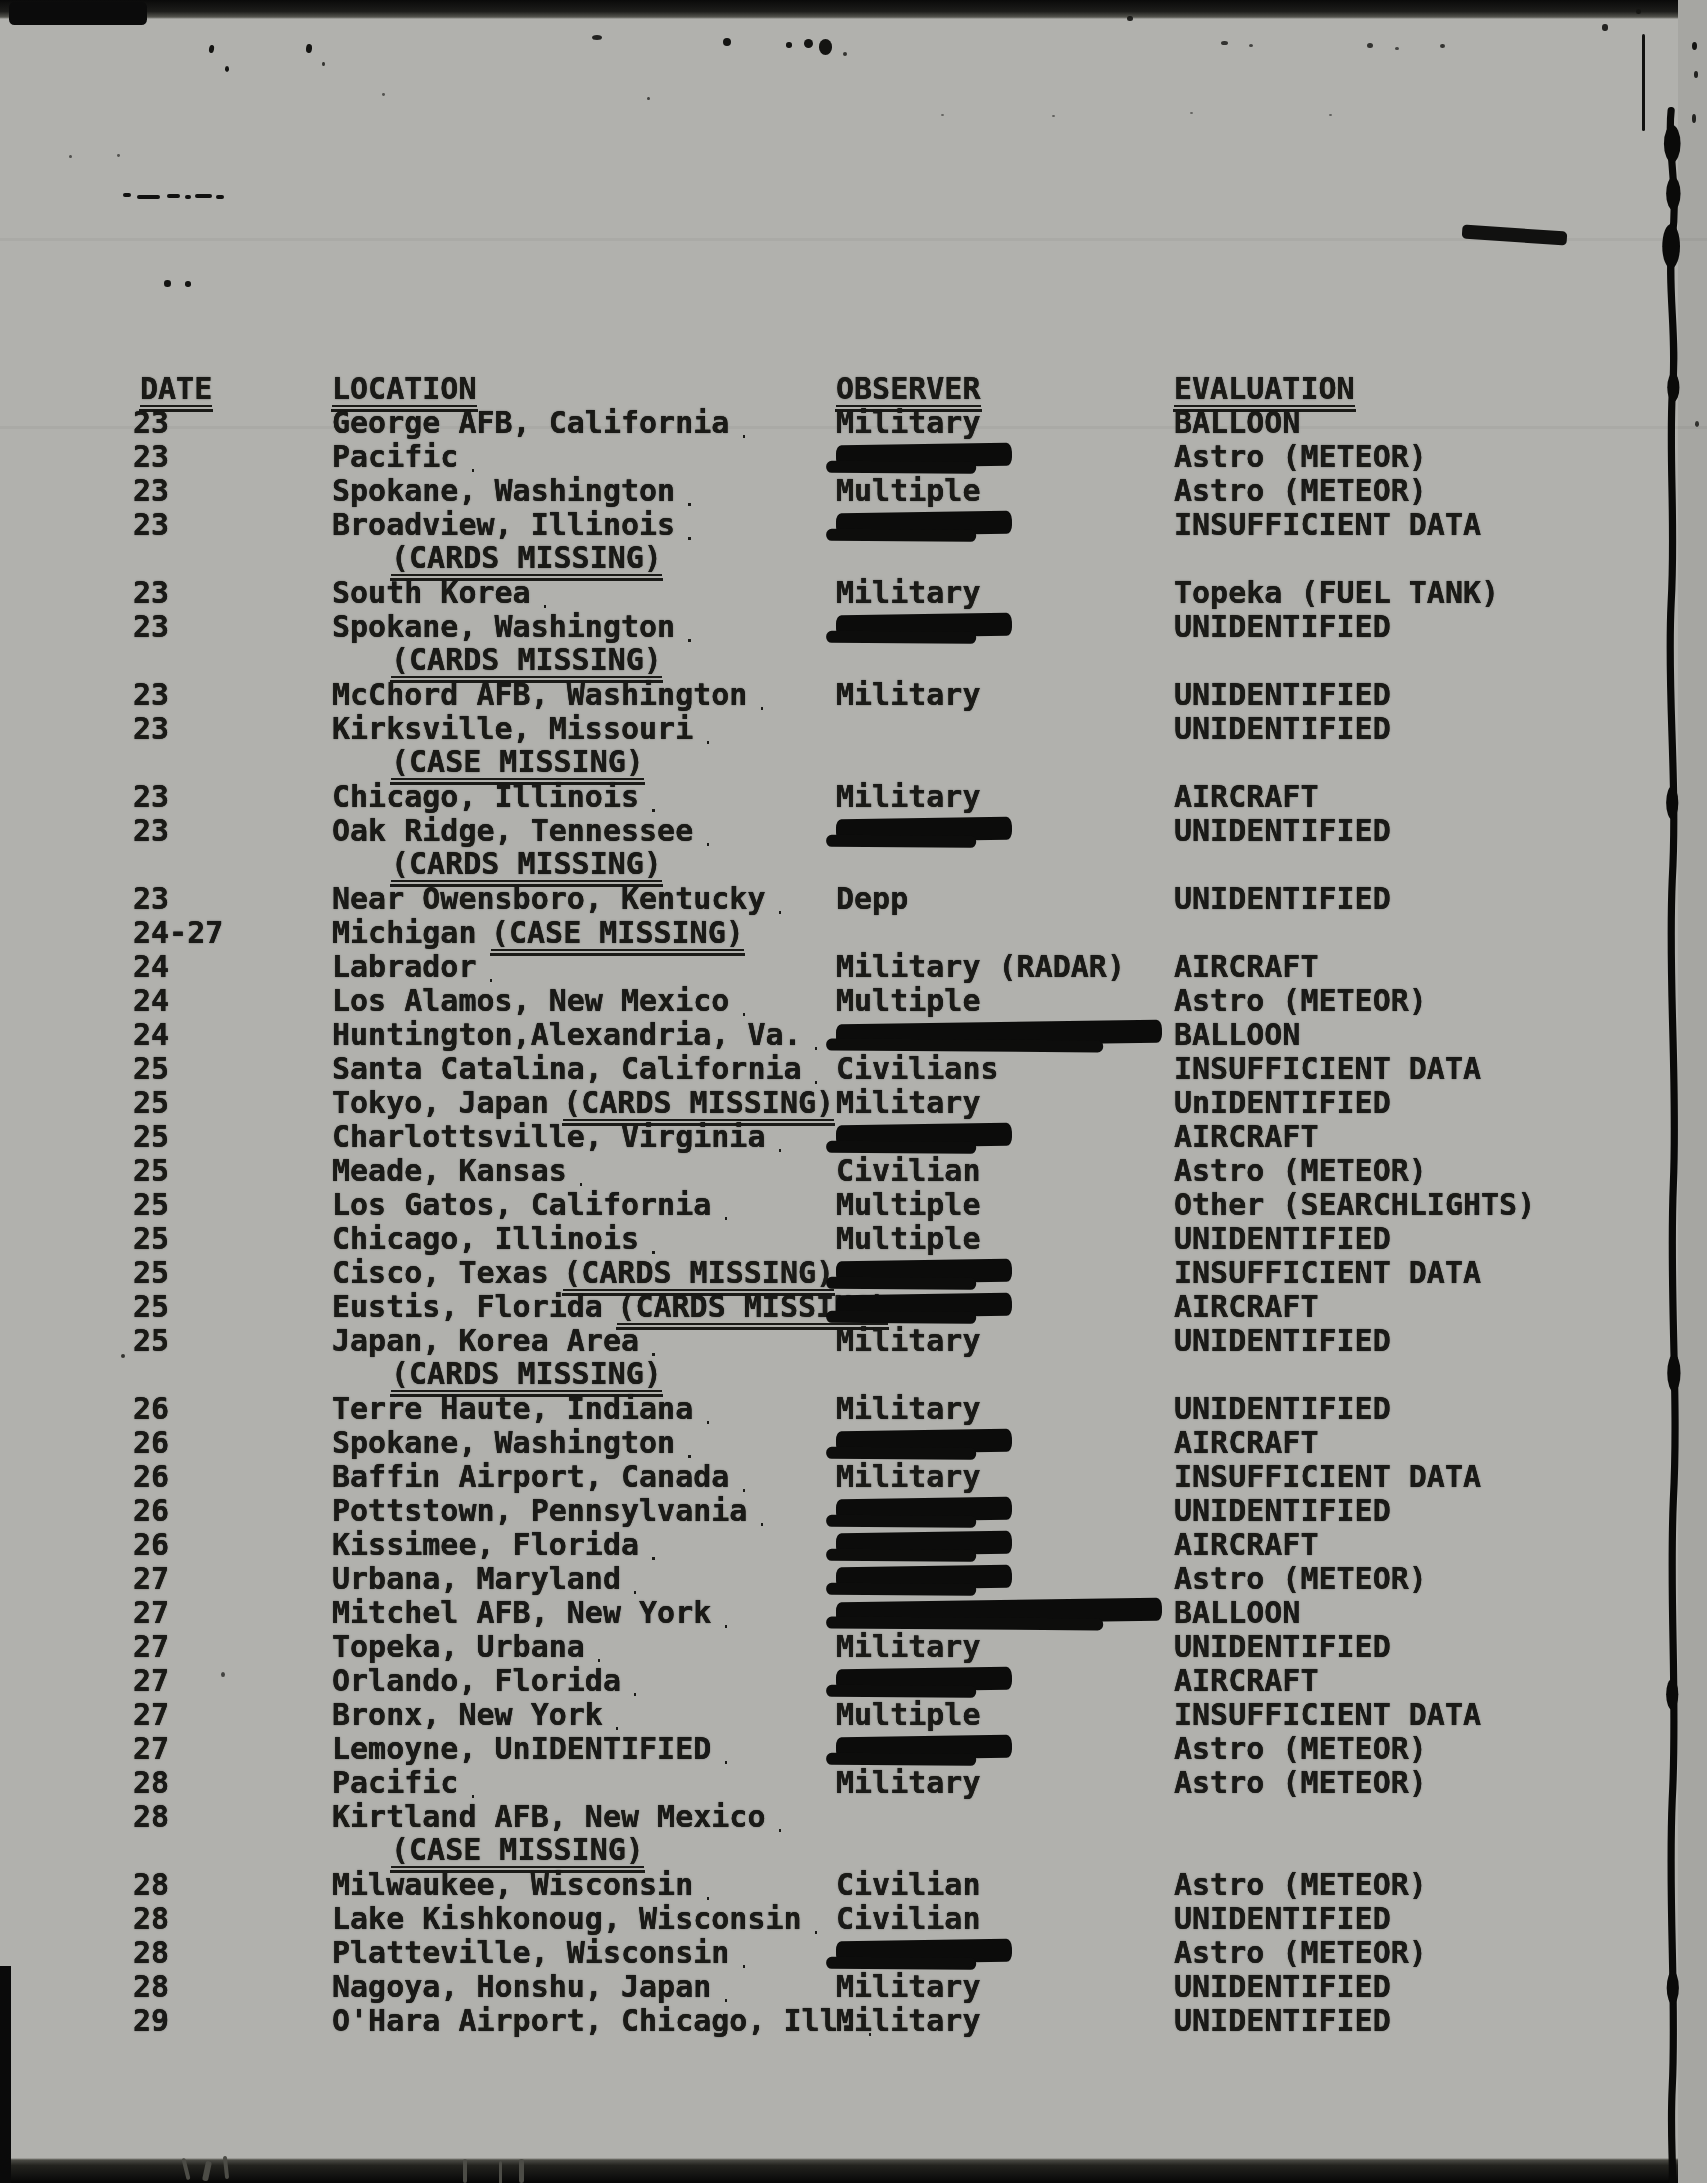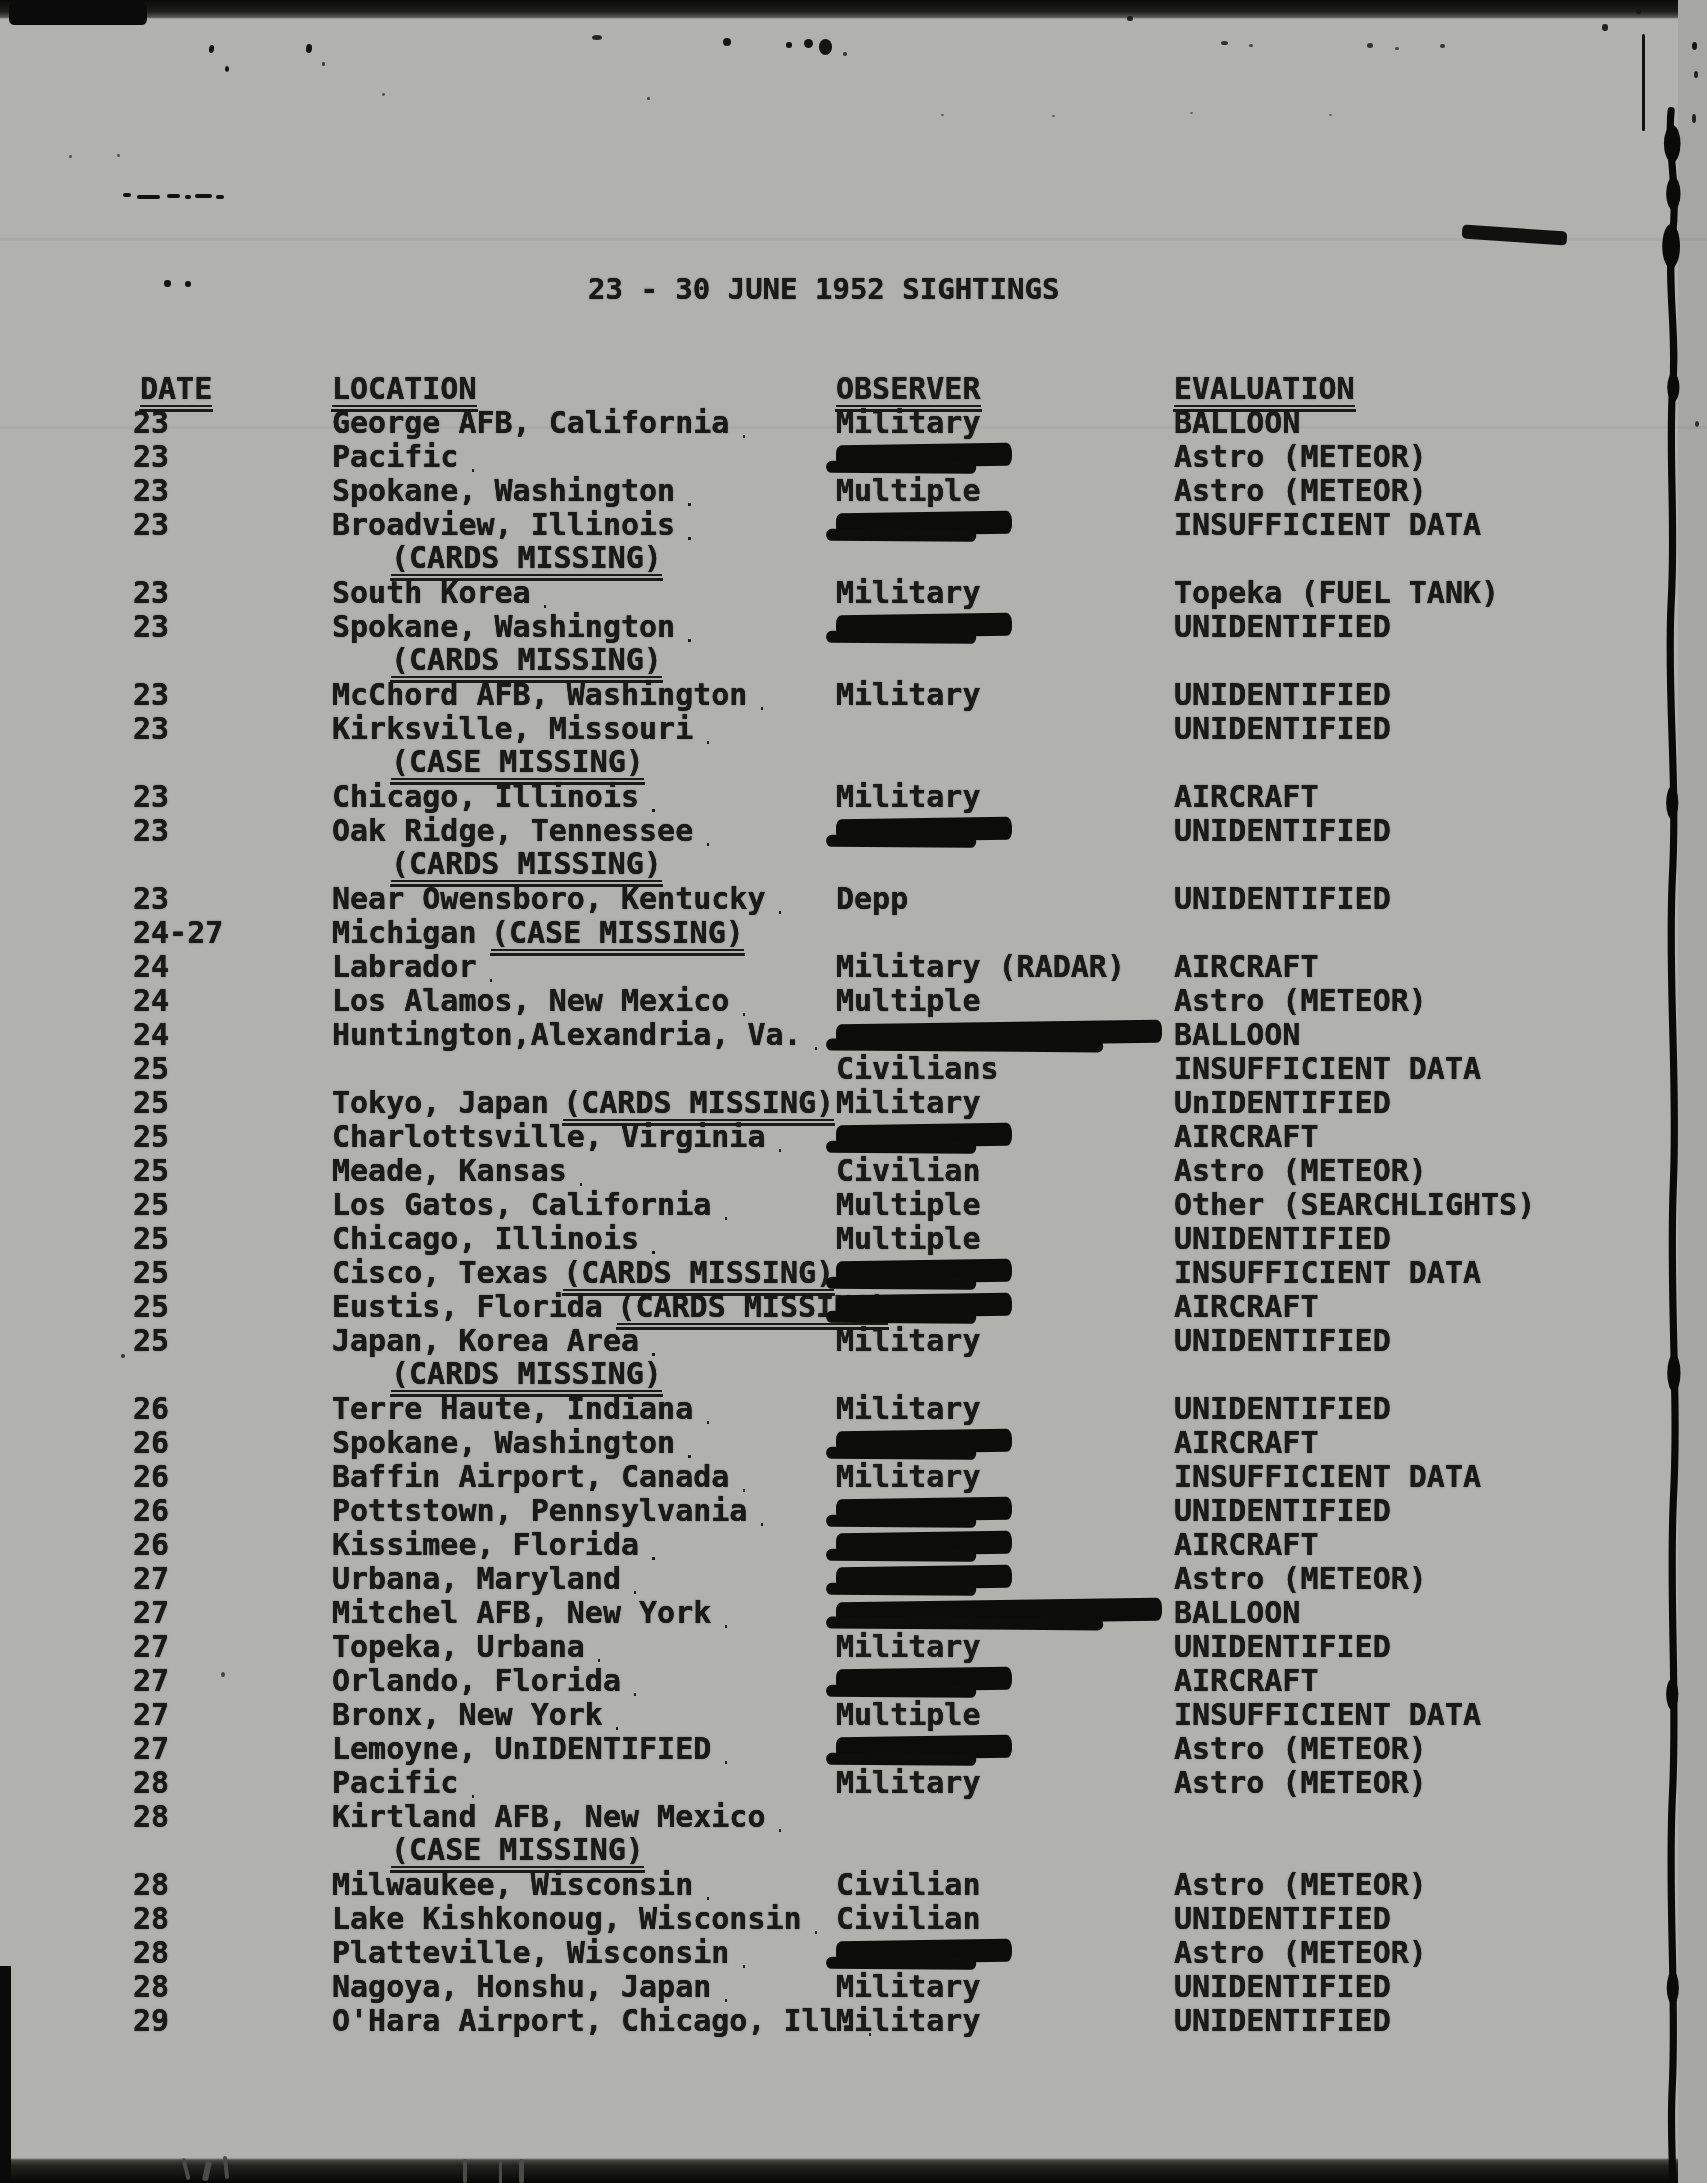--- a/index.html
+++ b/index.html
@@ -69,21 +69,20 @@
     <ellipse cx="40" cy="70" rx="15" ry="34" fill="#0a0a09"></ellipse>
     <ellipse cx="42" cy="160" rx="13" ry="30" fill="#0a0a09"></ellipse>
     <ellipse cx="38" cy="255" rx="16" ry="40" fill="#0a0a09"></ellipse>
     <ellipse cx="42" cy="510" rx="11" ry="26" fill="#0a0a09"></ellipse>
     <ellipse cx="40" cy="1260" rx="11" ry="30" fill="#0a0a09"></ellipse>
     <ellipse cx="43" cy="2290" rx="12" ry="34" fill="#0a0a09"></ellipse>
     <ellipse cx="40" cy="2870" rx="11" ry="28" fill="#0a0a09"></ellipse>
     <ellipse cx="41" cy="3400" rx="11" ry="30" fill="#0a0a09"></ellipse>
   </svg>
 
-  <div class="doc-title txt">23 - 30 JUNE 1952 SIGHTINGS</div>
 
   <div class="tablewrap txt">
     <div class="hrow">
       <span class="c" style="left:140px"><span class="dbl-ul">DATE</span></span>
       <span class="c c-loc"><span class="dbl-ul">LOCATION</span></span>
       <span class="c c-obs"><span class="dbl-ul">OBSERVER</span></span>
       <span class="c c-eval"><span class="dbl-ul">EVALUATION</span></span>
     </div>
     <div>
         <div class="trow">
@@ -182,20 +181,21 @@
     <span class="c c-eval">Astro (METEOR)</span>
   </div>
         <div class="trow">
     <span class="c c-date">24</span>
     <span class="c c-loc"><span class="loc-text">Huntington,Alexandria, Va.</span><span class="note dbl-ul" hidden=""></span></span>
     <span class="c c-obs"><span class="blob long"></span></span>
     <span class="c c-eval">BALLOON</span>
   </div>
         <div class="trow">
     <span class="c c-date">25</span>
+    <span class="c c-loc"><span class="loc-text">Santa Catalina, California</span><span class="note dbl-ul" hidden=""></span></span>
     <span class="c c-obs">Civilians</span>
     <span class="c c-eval">INSUFFICIENT DATA</span>
   </div>
         <div class="trow">
     <span class="c c-date">25</span>
     <span class="c c-loc"><span class="loc-text">Tokyo, Japan</span><span class="note dbl-ul">(CARDS MISSING)</span></span>
     <span class="c c-obs">Military</span>
     <span class="c c-eval">UnIDENTIFIED</span>
   </div>
         <div class="trow">

